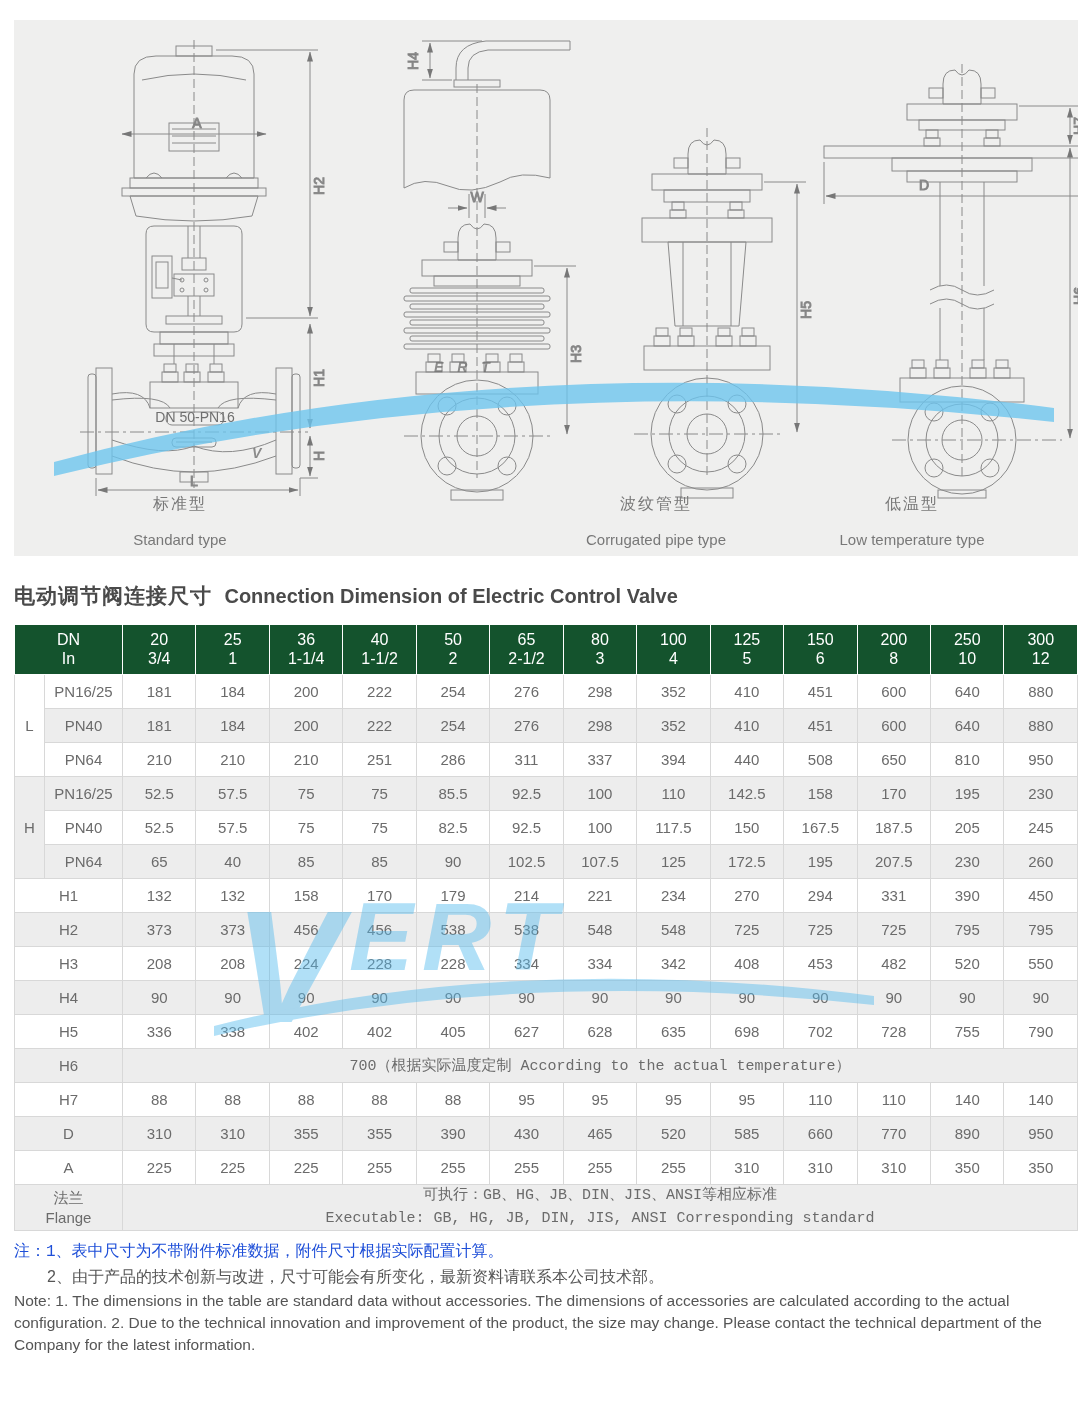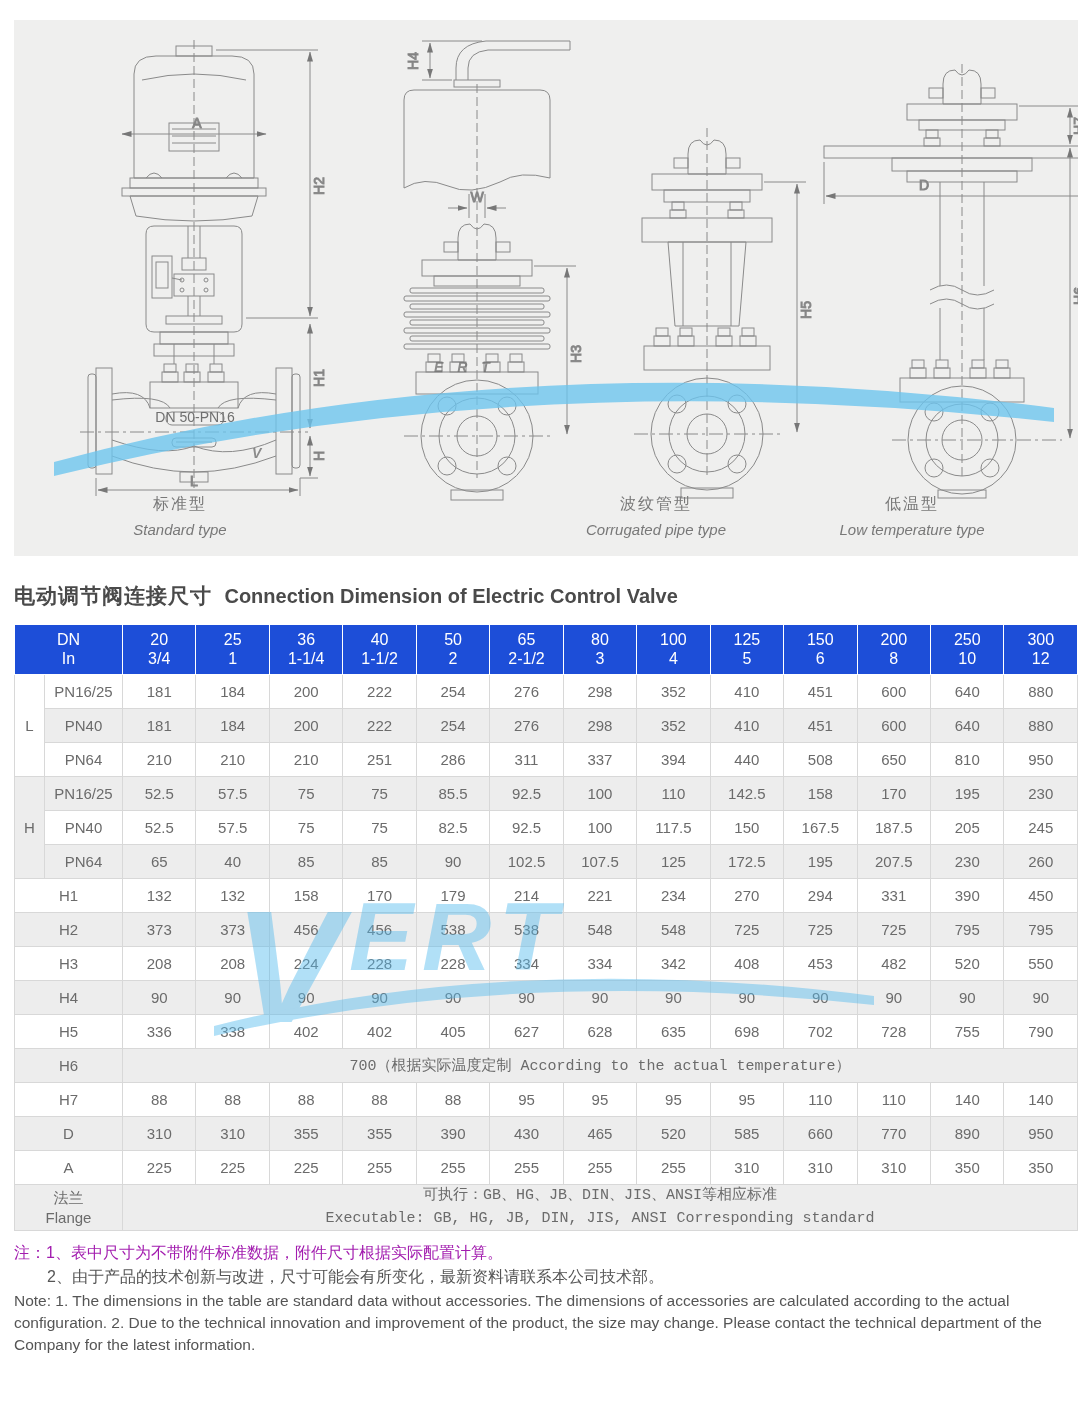--- a/index.html
+++ b/index.html
@@ -12,51 +12,51 @@
 
   
   .strip {
     position:relative; width:1064px; height:536px;
     background:#efefee; overflow:hidden;
   }
   .strip svg text { font-family:"Liberation Sans", sans-serif; fill:#6f6f6f; font-size:14px; }
   .wm-draw { position:absolute; left:0; top:0; pointer-events:none; }
   .caption { position:absolute; width:240px; text-align:center; color:#787878; }
   .caption .zh { font-size:16px; letter-spacing:2px; }
-  .caption .en { font-size:15px; margin-top:6px;font-style:italic; }
+  .caption .en { font-size:15px; margin-top:16px; }
 
   
   .title-row { margin:26px 0 14px 0; }
   .title-row .zh { font-size:21px; font-weight:bold; color:#4a4a4a; letter-spacing:1px; }
   .title-row .en { font-size:20px; font-weight:bold; color:#4a4a4a; margin-left:8px; }
 
   
   .table-wrap { position:relative; width:1064px; }
   table { width:100%; border-collapse:collapse; table-layout:fixed; }
   th {
-    background:#1d4ed8; color:#ffffff; font-weight:normal;
+    background:#14532d; color:#ffffff; font-weight:normal;
     font-size:16px; line-height:1.2; padding:5px 0 6px 0;
     border:1px solid #ffffff; text-align:center;
   }
   td {
     border:1px solid #d8d8d8; text-align:center; height:34px;
     font-size:15px; color:#6b6b6b; padding:0 2px;
   }
   tr.even td { background:#ffffff; }
   tr.odd  td { background:#ededed; }
   td.rowlab { font-size:15px; }
   td.rowlab div { line-height:1.35; }
   td.grouplab { font-size:15px; }
   td.spancell { font-size:15px;font-family:Liberation Mono, monospace; }
   td.spancell div { line-height:1.5; }
   .wm-table { position:absolute; pointer-events:none; left:200px; top:250px; }
 
   
   .notes { margin-top:10px; width:1070px; }
-  .notes .zh1 { font-size:16px; color:#a21caf; line-height:1.45; }
+  .notes .zh1 { font-size:16px; color:#1d4ed8; line-height:1.45;font-family:Liberation Mono, monospace; }
   .notes .zh2 { font-size:16px; color:#555; line-height:1.45; padding-left:33px; }
   .notes .en  { font-size:15.5px; color:#555; line-height:1.42; margin-top:2px; }
 </style>
 </head>
 <body>
 
 <div class="content">
 
   <div class="strip">
     <svg width="1064" height="536" viewBox="0 0 1064 536">

